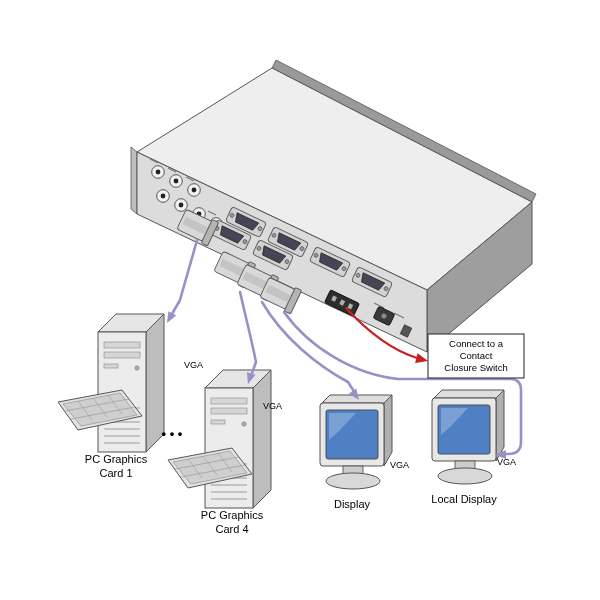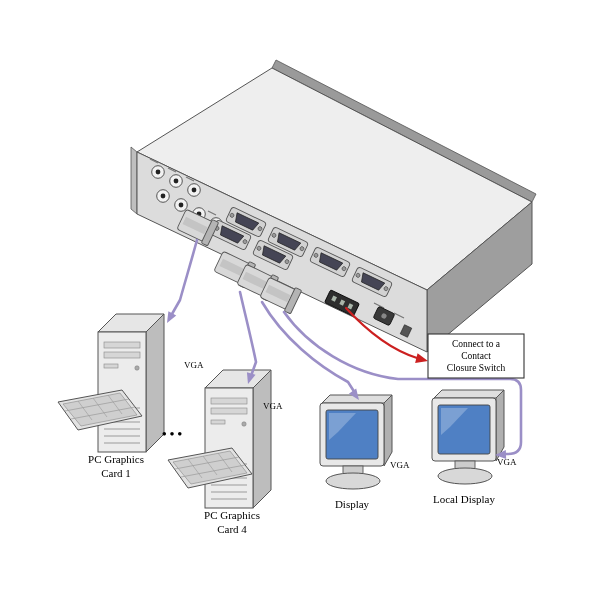--- a/index.html
+++ b/index.html
@@ -1,18 +1,18 @@
 <!DOCTYPE html>
 <html><head>
 <meta charset="utf-8">
 <style>
   html,body{margin:0;padding:0;background:#ffffff;}
   .stage{
     width:600px;height:600px;position:relative;background:#ffffff;
-    font-family:Liberation Serif, serif;overflow:hidden;
+    font-family:Liberation Sans, sans-serif;overflow:hidden;
   }
   svg{display:block}
   text{fill:#000000;}
 </style>
 </head>
 <body>
 
 <div class="stage">
 <svg width="600" height="600" viewBox="0 0 600 600">
 

